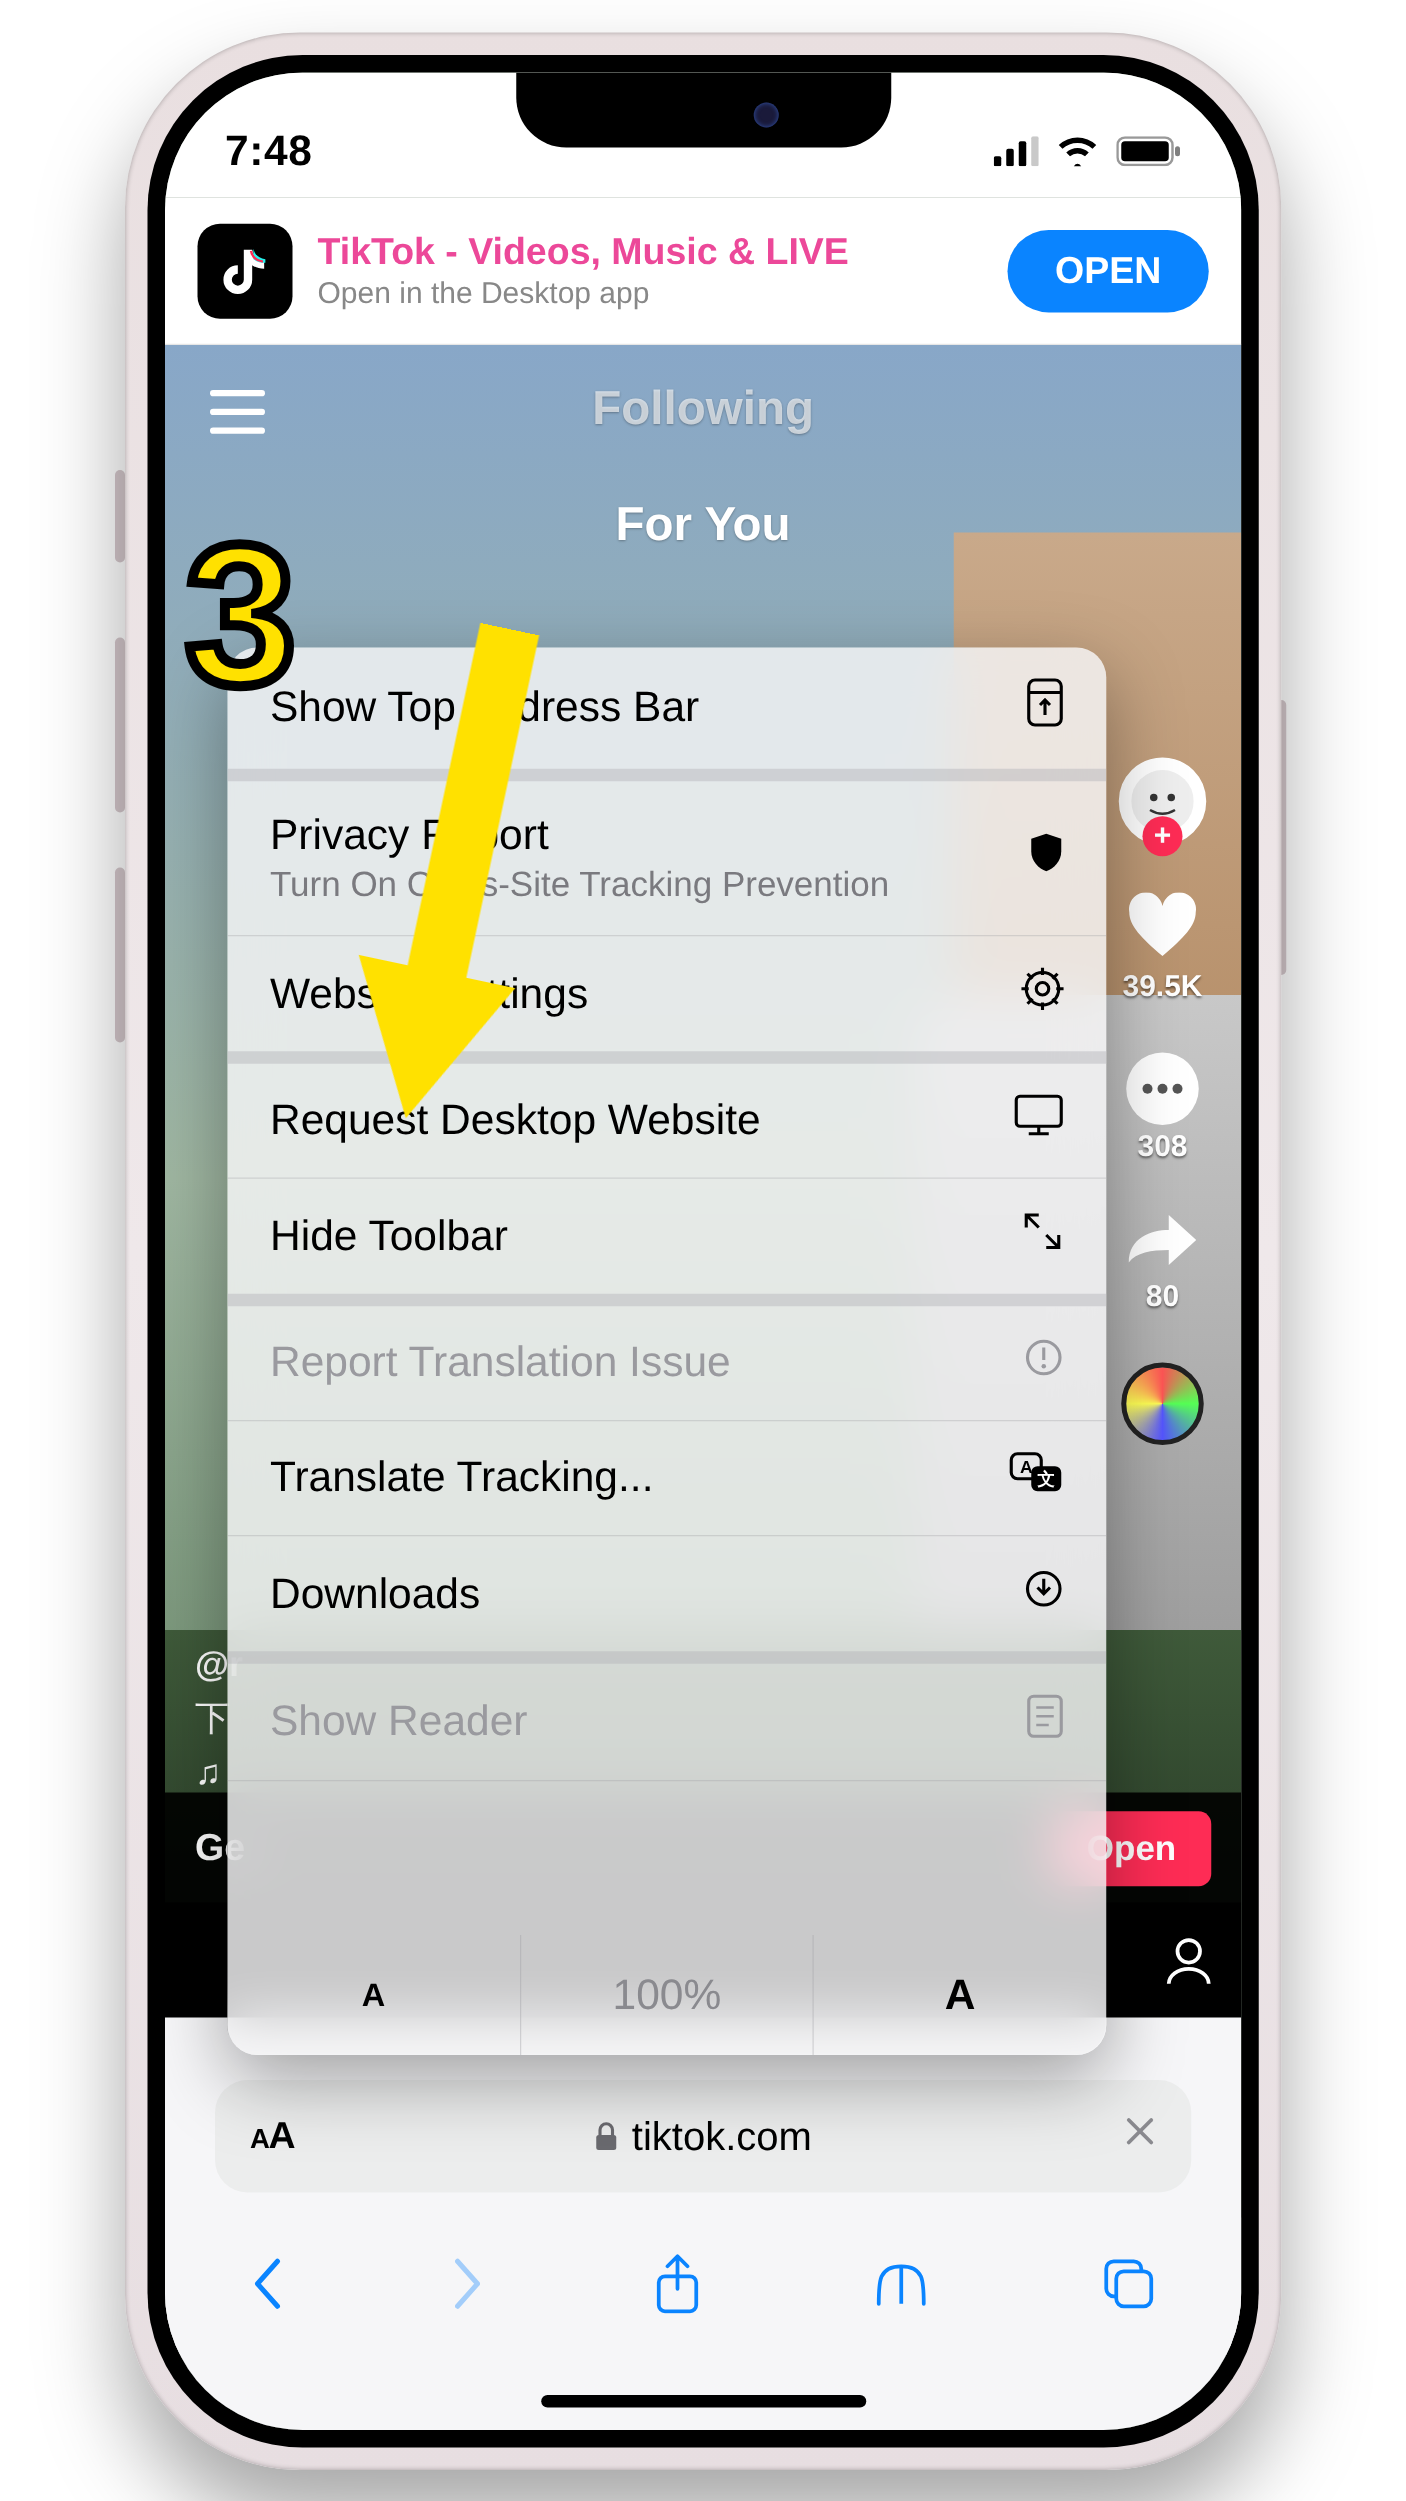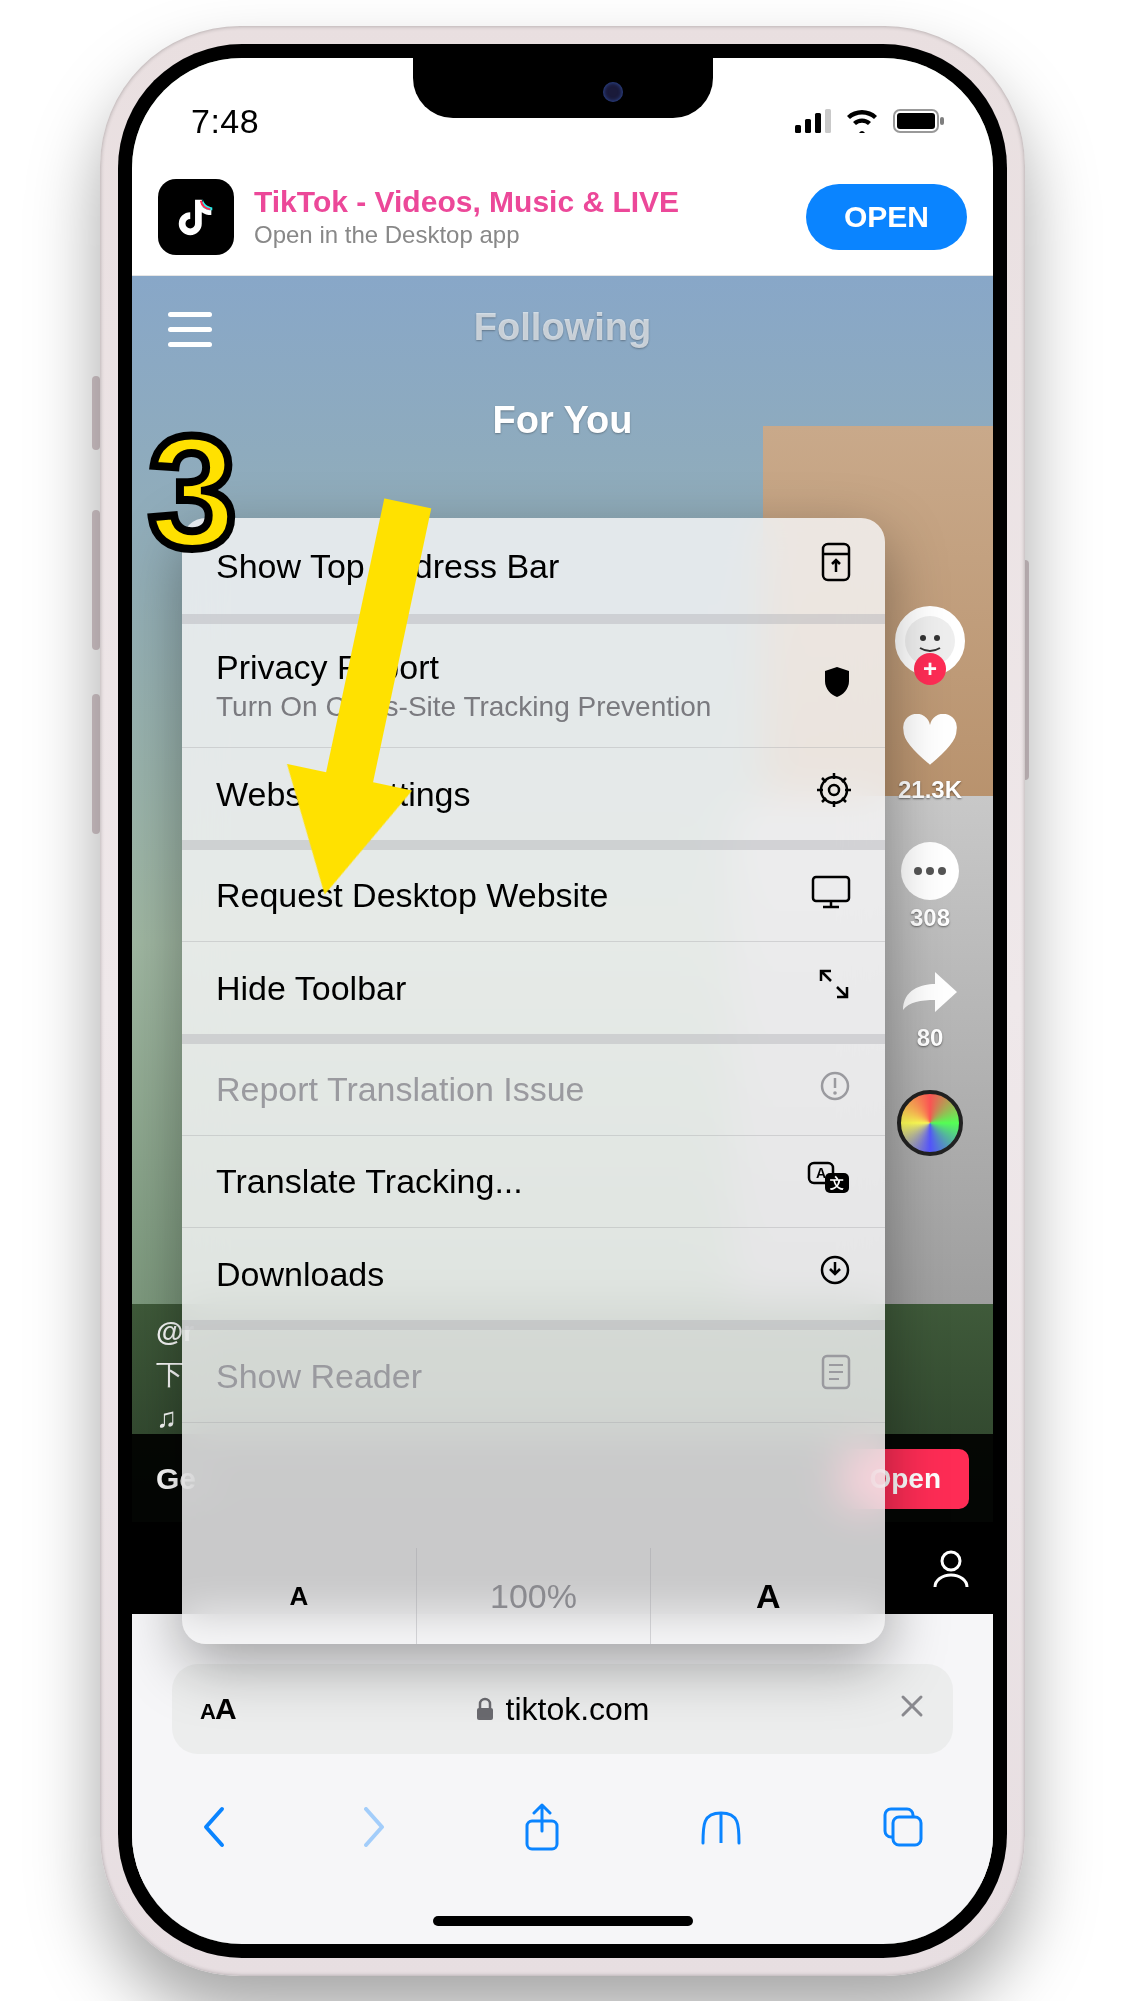--- a/index.html
+++ b/index.html
@@ -27,21 +27,21 @@
     position: absolute; top: 0; left: 50%; transform: translateX(-50%);
     width: 300px; height: 60px; background: #000; border-radius: 0 0 40px 40px; z-index: 50;
   }
   .notch::after{ content:""; position:absolute; right:90px; top:24px; width:20px; height:20px; border-radius:50%; background:#1a1a3a; box-shadow: inset 0 0 4px #3355aa; }
 
   
   .statusbar {
     position: absolute; top: 0; left: 0; right: 0; height: 100px; background: #fff; z-index: 40;
     display: flex; align-items: center; justify-content: space-between; padding: 26px 48px 0;
   }
-  .status-time { font-size: 34px; font-weight: 400; letter-spacing: 0.5px; margin-left: 11px; }
+  .status-time { font-size: 34px; font-weight: 700; letter-spacing: 0.5px; }
   .status-icons { display: flex; align-items: center; gap: 14px; }
   .status-icons svg { display: block; }
 
   
   .appbanner {
     position: absolute; top: 100px; left: 0; right: 0; height: 118px; background: #fff; z-index: 35;
     display: flex; align-items: center; padding: 0 26px; border-bottom: 1px solid #e6e6e6;
   }
   .appicon { width: 76px; height: 76px; border-radius: 18px; background: #000; display:flex; align-items:center; justify-content:center; margin-right: 20px; }
   .apptext { flex: 1; }
@@ -225,21 +225,21 @@
                   <circle cx="18" cy="22" r="3" fill="#333"></circle>
                   <circle cx="32" cy="22" r="3" fill="#333"></circle>
                   <path d="M15 32 Q25 38 35 32" stroke="#333" stroke-width="2" fill="none"></path>
                 </svg>
               <div class="plus">+</div>
             </div>
             <div class="side-item">
               <svg class="heart" viewBox="0 0 48 48">
                   <path d="M24 42 C10 30 2 22 2 13 A11 11 0 0 1 24 9 A11 11 0 0 1 46 13 C46 22 38 30 24 42Z" fill="#fff"></path>
                 </svg>
-              <div class="lbl">21.3K</div>
+              <div class="lbl">39.5K</div>
             </div>
             <div class="side-item">
               <div class="comment-b">
                 <svg width="34" height="10" viewBox="0 0 34 10">
                     <circle cx="5" cy="5" r="4" fill="#555"></circle>
                     <circle cx="17" cy="5" r="4" fill="#555"></circle>
                     <circle cx="29" cy="5" r="4" fill="#555"></circle>
                   </svg>
               </div>
               <div class="lbl">308</div>

